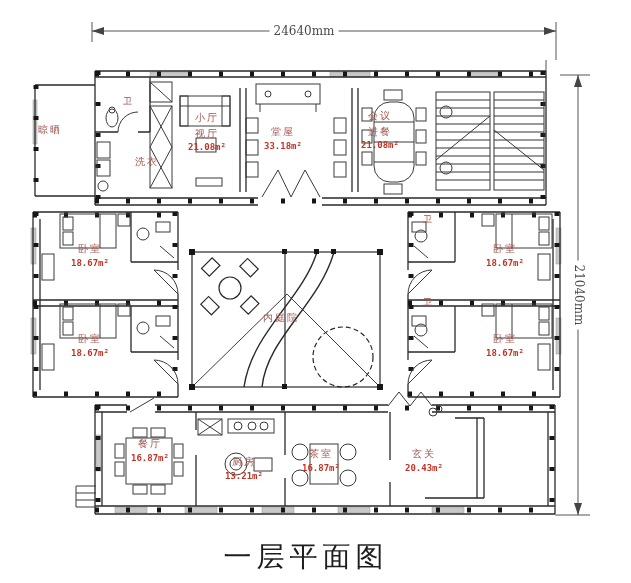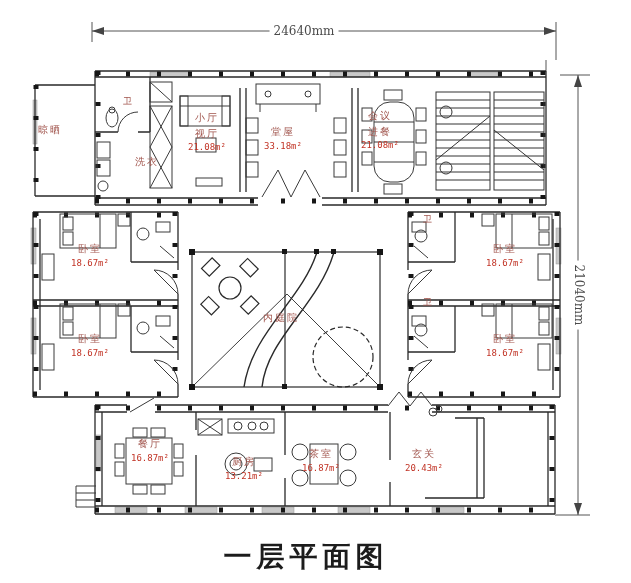--- a/index.html
+++ b/index.html
@@ -8,28 +8,28 @@
   }
   html,body{margin:0;padding:0;background:#ffffff;}
   #canvas{
     position:relative;width:631px;height:583px;background:#fff;overflow:hidden;
     font-family:"DejaVu Sans",sans-serif;
   }
   #plan-svg{position:absolute;left:0;top:0;}
   .room-label{position:absolute;transform:translateX(-50%);text-align:center;line-height:1.55;white-space:nowrap;}
   .room-name{display:block;font-size:10px;letter-spacing:2px;color:var(--label_red);}
   .room-name.sm{font-size:9px;letter-spacing:1px;}
-  .room-area{display:block;font-size:9px;font-weight:normal;color:var(--area_red);
+  .room-area{display:block;font-size:9px;font-weight:bold;color:var(--area_red);
     font-family:"DejaVu Sans Mono",monospace;letter-spacing:0;}
   .dim-label{position:absolute;font-family:"DejaVu Serif",serif;font-size:12px;color:var(--dim_gray);
     background:#fff;padding:0 4px;white-space:nowrap;}
   #dim-top-label{left:304px;top:31px;transform:translate(-50%,-50%);}
   #dim-right-label{left:579px;top:295px;transform:translate(-50%,-50%) rotate(90deg);}
   #plan-title{position:absolute;left:306px;top:538px;transform:translateX(-50%);
-    font-size:28px;font-weight:700;letter-spacing:5px;color:var(--title_black);white-space:nowrap;}
+    font-size:28px;font-weight:400;letter-spacing:5px;color:var(--title_black);white-space:nowrap;}
 </style>
 </head>
 <body>
 
 <div id="canvas">
 
   <svg id="plan-svg" width="631" height="583" viewBox="0 0 631 583">
 
     <g stroke="#555" stroke-width="1" fill="none">
       <path d="M92,31 H556"></path>

